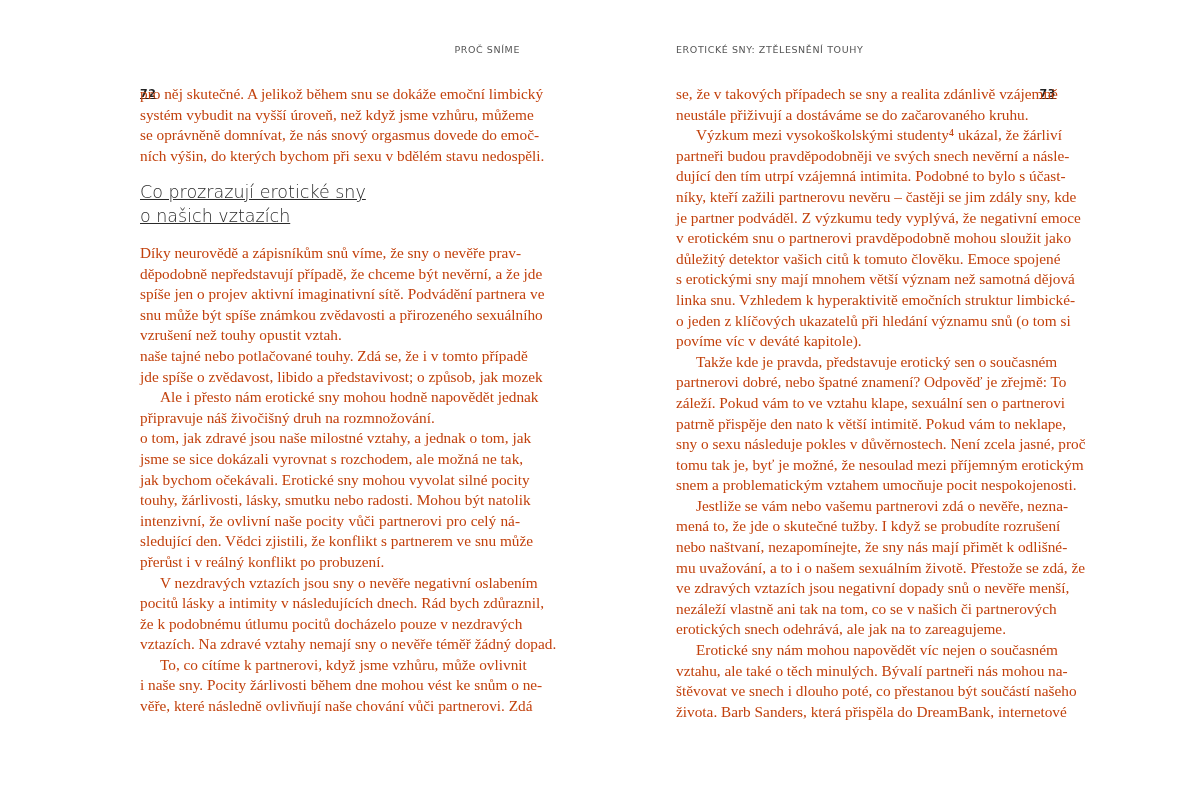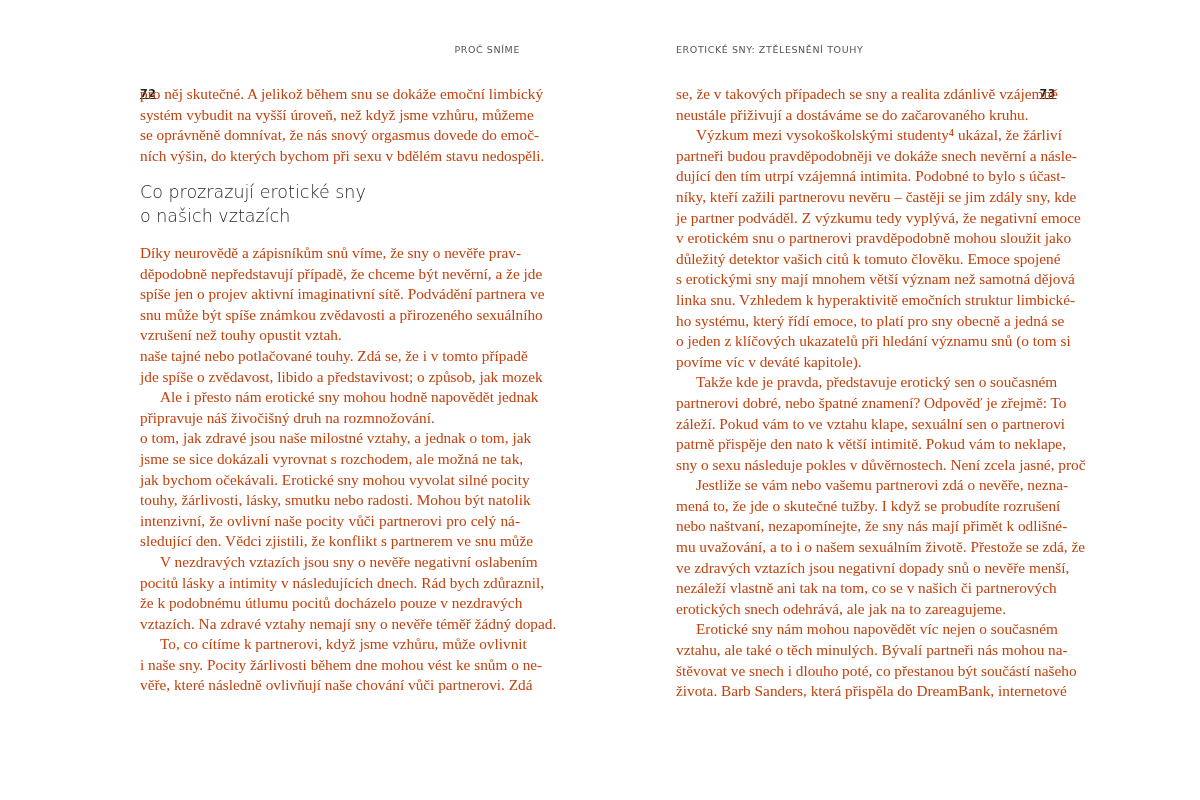--- a/index.html
+++ b/index.html
@@ -32,20 +32,21 @@
     display: block; height: 20.6px; white-space: nowrap;
     text-align: justify; text-align-last: justify;
   }
   .line.last { text-align-last: left; }
   .line.indent { padding-left: 20px; }
 
   .heading {
     position: absolute; left: 0; top: 180px; width: 380px;
     font-family: "DejaVu Sans", sans-serif; font-weight: 300; font-size: 17.5px; line-height: 24px;
     color: #2a2a2a;
+    text-decoration: underline;
   }
   .heading span { display: block; }
 </style>
 </head>
 <body>
 
 <div class="page left">
   <div class="running-head">
     <span class="folio">72</span>
     <span class="running-title">PROČ SNÍME</span>
@@ -72,56 +73,58 @@
     <span class="line">naše tajné nebo potlačované touhy. Zdá se, že i v tomto případě</span>
     <span class="line">jde spíše o zvědavost, libido a představivost; o způsob, jak mozek</span>
     <span class="line indent">Ale i přesto nám erotické sny mohou hodně napovědět jednak</span>
     <span class="line last">připravuje náš živočišný druh na rozmnožování.</span>
     <span class="line">o tom, jak zdravé jsou naše milostné vztahy, a jednak o tom, jak</span>
     <span class="line">jsme se sice dokázali vyrovnat s rozchodem, ale možná ne tak,</span>
     <span class="line">jak bychom očekávali. Erotické sny mohou vyvolat silné pocity</span>
     <span class="line">touhy, žárlivosti, lásky, smutku nebo radosti. Mohou být natolik</span>
     <span class="line">intenzivní, že ovlivní naše pocity vůči partnerovi pro celý ná-</span>
     <span class="line">sledující den. Vědci zjistili, že konflikt s partnerem ve snu může</span>
+    <span class="line last">přerůst i v reálný konflikt po probuzení.</span>
     <span class="line indent">V nezdravých vztazích jsou sny o nevěře negativní oslabením</span>
     <span class="line">pocitů lásky a intimity v následujících dnech. Rád bych zdůraznil,</span>
     <span class="line">že k podobnému útlumu pocitů docházelo pouze v nezdravých</span>
     <span class="line last">vztazích. Na zdravé vztahy nemají sny o nevěře téměř žádný dopad.</span>
     <span class="line indent">To, co cítíme k partnerovi, když jsme vzhůru, může ovlivnit</span>
     <span class="line">i naše sny. Pocity žárlivosti během dne mohou vést ke snům o ne-</span>
     <span class="line">věře, které následně ovlivňují naše chování vůči partnerovi. Zdá</span>
   </div>
 </div>
 
 <div class="page right">
   <div class="running-head">
     <span class="running-title">EROTICKÉ SNY: ZTĚLESNĚNÍ TOUHY</span>
     <span class="folio">73</span>
   </div>
 
   <div class="body-text" style="top:84px;">
     <span class="line">se, že v takových případech se sny a realita zdánlivě vzájemně</span>
     <span class="line last">neustále přiživují a dostáváme se do začarovaného kruhu.</span>
     <span class="line indent">Výzkum mezi vysokoškolskými studenty⁴ ukázal, že žárliví</span>
-    <span class="line">partneři budou pravděpodobněji ve dokáže snech nevěrní a násle-</span>
+    <span class="line">partneři budou pravděpodobněji ve svých snech nevěrní a násle-</span>
     <span class="line">dující den tím utrpí vzájemná intimita. Podobné to bylo s účast-</span>
     <span class="line">níky, kteří zažili partnerovu nevěru – častěji se jim zdály sny, kde</span>
     <span class="line">je partner podváděl. Z výzkumu tedy vyplývá, že negativní emoce</span>
     <span class="line">v erotickém snu o partnerovi pravděpodobně mohou sloužit jako</span>
     <span class="line">důležitý detektor vašich citů k tomuto člověku. Emoce spojené</span>
     <span class="line">s erotickými sny mají mnohem větší význam než samotná dějová</span>
     <span class="line">linka snu. Vzhledem k hyperaktivitě emočních struktur limbické-</span>
-    <span class="line">ho systému, který řídí emoce, to platí pro sny obecně a jedná se</span>
     <span class="line">o jeden z klíčových ukazatelů při hledání významu snů (o tom si</span>
     <span class="line last">povíme víc v deváté kapitole).</span>
     <span class="line indent">Takže kde je pravda, představuje erotický sen o současném</span>
     <span class="line">partnerovi dobré, nebo špatné znamení? Odpověď je zřejmě: To</span>
     <span class="line">záleží. Pokud vám to ve vztahu klape, sexuální sen o partnerovi</span>
     <span class="line">patrně přispěje den nato k větší intimitě. Pokud vám to neklape,</span>
     <span class="line">sny o sexu následuje pokles v důvěrnostech. Není zcela jasné, proč</span>
+    <span class="line">tomu tak je, byť je možné, že nesoulad mezi příjemným erotickým</span>
+    <span class="line last">snem a problematickým vztahem umocňuje pocit nespokojenosti.</span>
     <span class="line indent">Jestliže se vám nebo vašemu partnerovi zdá o nevěře, nezna-</span>
     <span class="line">mená to, že jde o skutečné tužby. I když se probudíte rozrušení</span>
     <span class="line">nebo naštvaní, nezapomínejte, že sny nás mají přimět k odlišné-</span>
     <span class="line">mu uvažování, a to i o našem sexuálním životě. Přestože se zdá, že</span>
     <span class="line">ve zdravých vztazích jsou negativní dopady snů o nevěře menší,</span>
     <span class="line">nezáleží vlastně ani tak na tom, co se v našich či partnerových</span>
     <span class="line last">erotických snech odehrává, ale jak na to zareagujeme.</span>
     <span class="line indent">Erotické sny nám mohou napovědět víc nejen o současném</span>
     <span class="line">vztahu, ale také o těch minulých. Bývalí partneři nás mohou na-</span>
     <span class="line">štěvovat ve snech i dlouho poté, co přestanou být součástí našeho</span>

